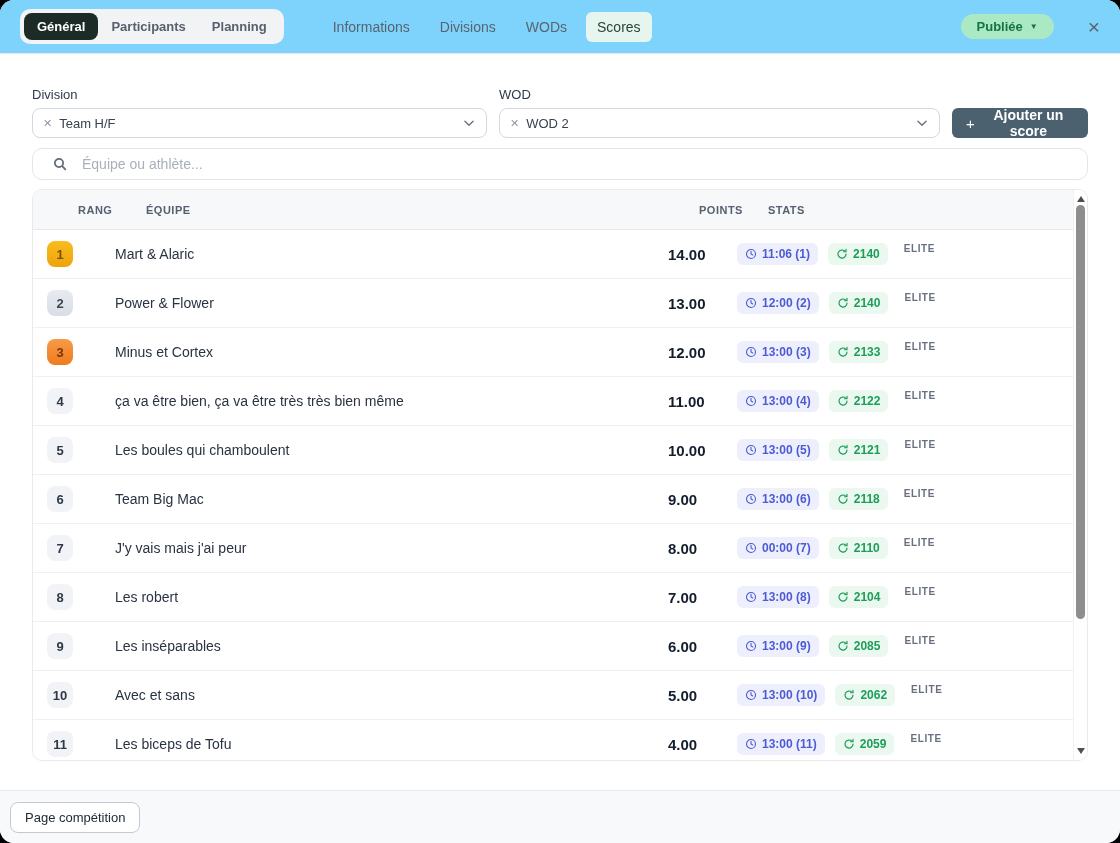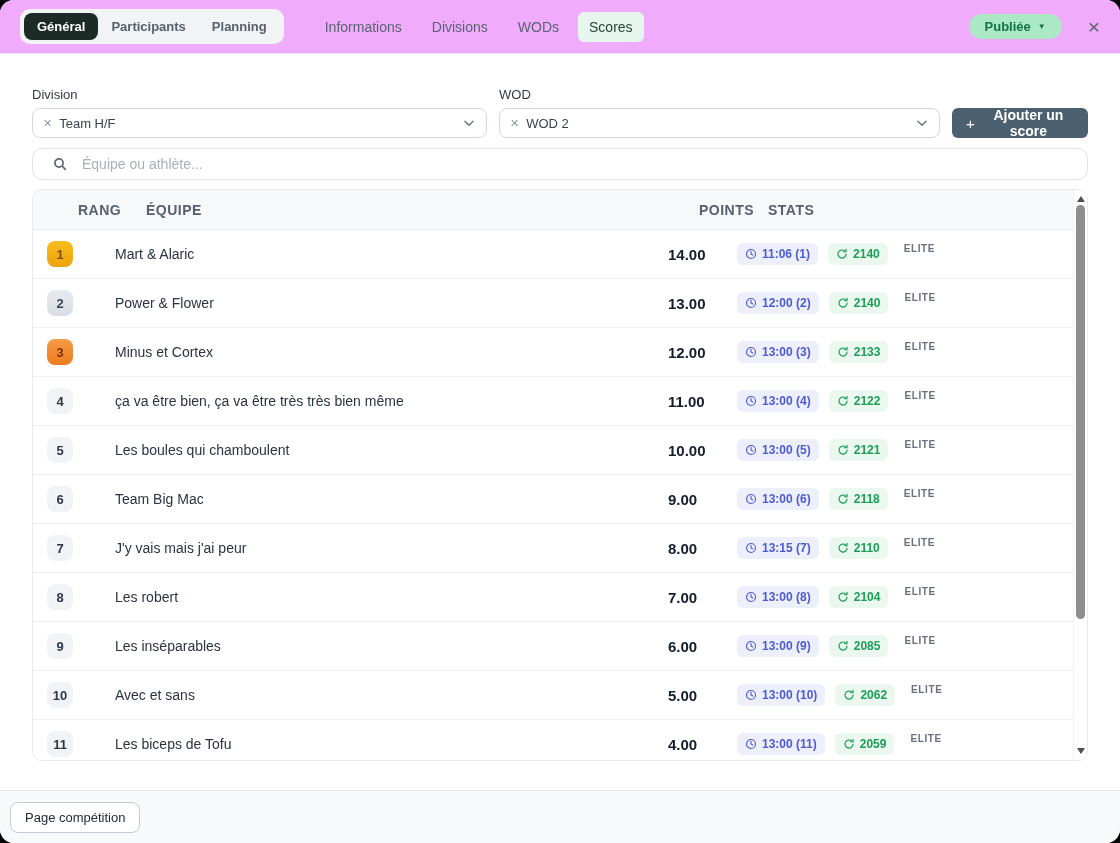--- a/index.html
+++ b/index.html
@@ -15,21 +15,22 @@
     display:flex; flex-direction:column;
     overflow:hidden;
   }
 
   
   .hdr {
     height:54px; flex:0 0 54px;
     display:flex; align-items:center;
     padding:0 20px;
     border-bottom:1px solid #e7e9ec;
-    background:#f0abfc;
+    background:#7dd3fc;
+    gap:8px;
   }
   .pill-group {
     display:flex; align-items:center;
     background:#f2f3f5; border-radius:10px; padding:4px;
   }
   .pill {
     font-size:13px; font-weight:600; color:#57606d;
     padding:6px 13px; border-radius:8px; border:none; background:transparent; cursor:pointer;
     font-family:inherit;
   }
@@ -92,21 +93,21 @@
   .table-wrap {
     position:relative; margin-top:9px; height:572px;
     border:1px solid #e8eaed; border-radius:10px; overflow:hidden; background:#fff;
   }
   .thead {
     height:40px; background:#f7f8fa; border-bottom:1px solid #e8eaee;
     display:grid; grid-template-columns:68px 553px 69px 1fr;
     align-items:center; padding-left:14px; padding-right:14px;
   }
   .th {
-    font-size:14px; font-weight:700; letter-spacing:.5px;
+    font-size:11px; font-weight:700; letter-spacing:.5px;
     color:#566070; text-transform:uppercase;padding-left:31px;
   }
   .trow {
     height:49px; border-bottom:1px solid #eef0f3;
     display:grid; grid-template-columns:68px 553px 69px 1fr;
     align-items:center; padding-left:14px; padding-right:14px;
     background:#fff; cursor:pointer;
   }
   .rank-badge {
     width:26px; height:26px; border-radius:8px;
@@ -424,21 +425,21 @@
     <div class="col-team">J'y vais mais j'ai peur</div>
     <div class="col-points">8.00</div>
     <div class="col-stats">
       <span class="badge time">
         <span style="display:flex;">
           <svg width="12" height="12" viewBox="0 0 24 24" fill="none" stroke="currentColor" stroke-width="2.2" stroke-linecap="round">
                     <circle cx="12" cy="12" r="9"></circle>
                     <polyline points="12,6.5 12,12 15.5,14"></polyline>
                   </svg>
         </span>
-        <span>13:15 (7)</span>
+        <span>00:00 (7)</span>
       </span>
       <span class="badge reps">
         <span style="display:flex;">
           <svg width="12" height="12" viewBox="0 0 24 24" fill="none" stroke="currentColor" stroke-width="2.4" stroke-linecap="round" stroke-linejoin="round">
                     <path d="M20 12 a8 8 0 1 1 -2.3 -5.6"></path>
                     <polyline points="20 2.5 20 7.5 15 7.5"></polyline>
                   </svg>
         </span>
         <span>2110</span>
       </span>

